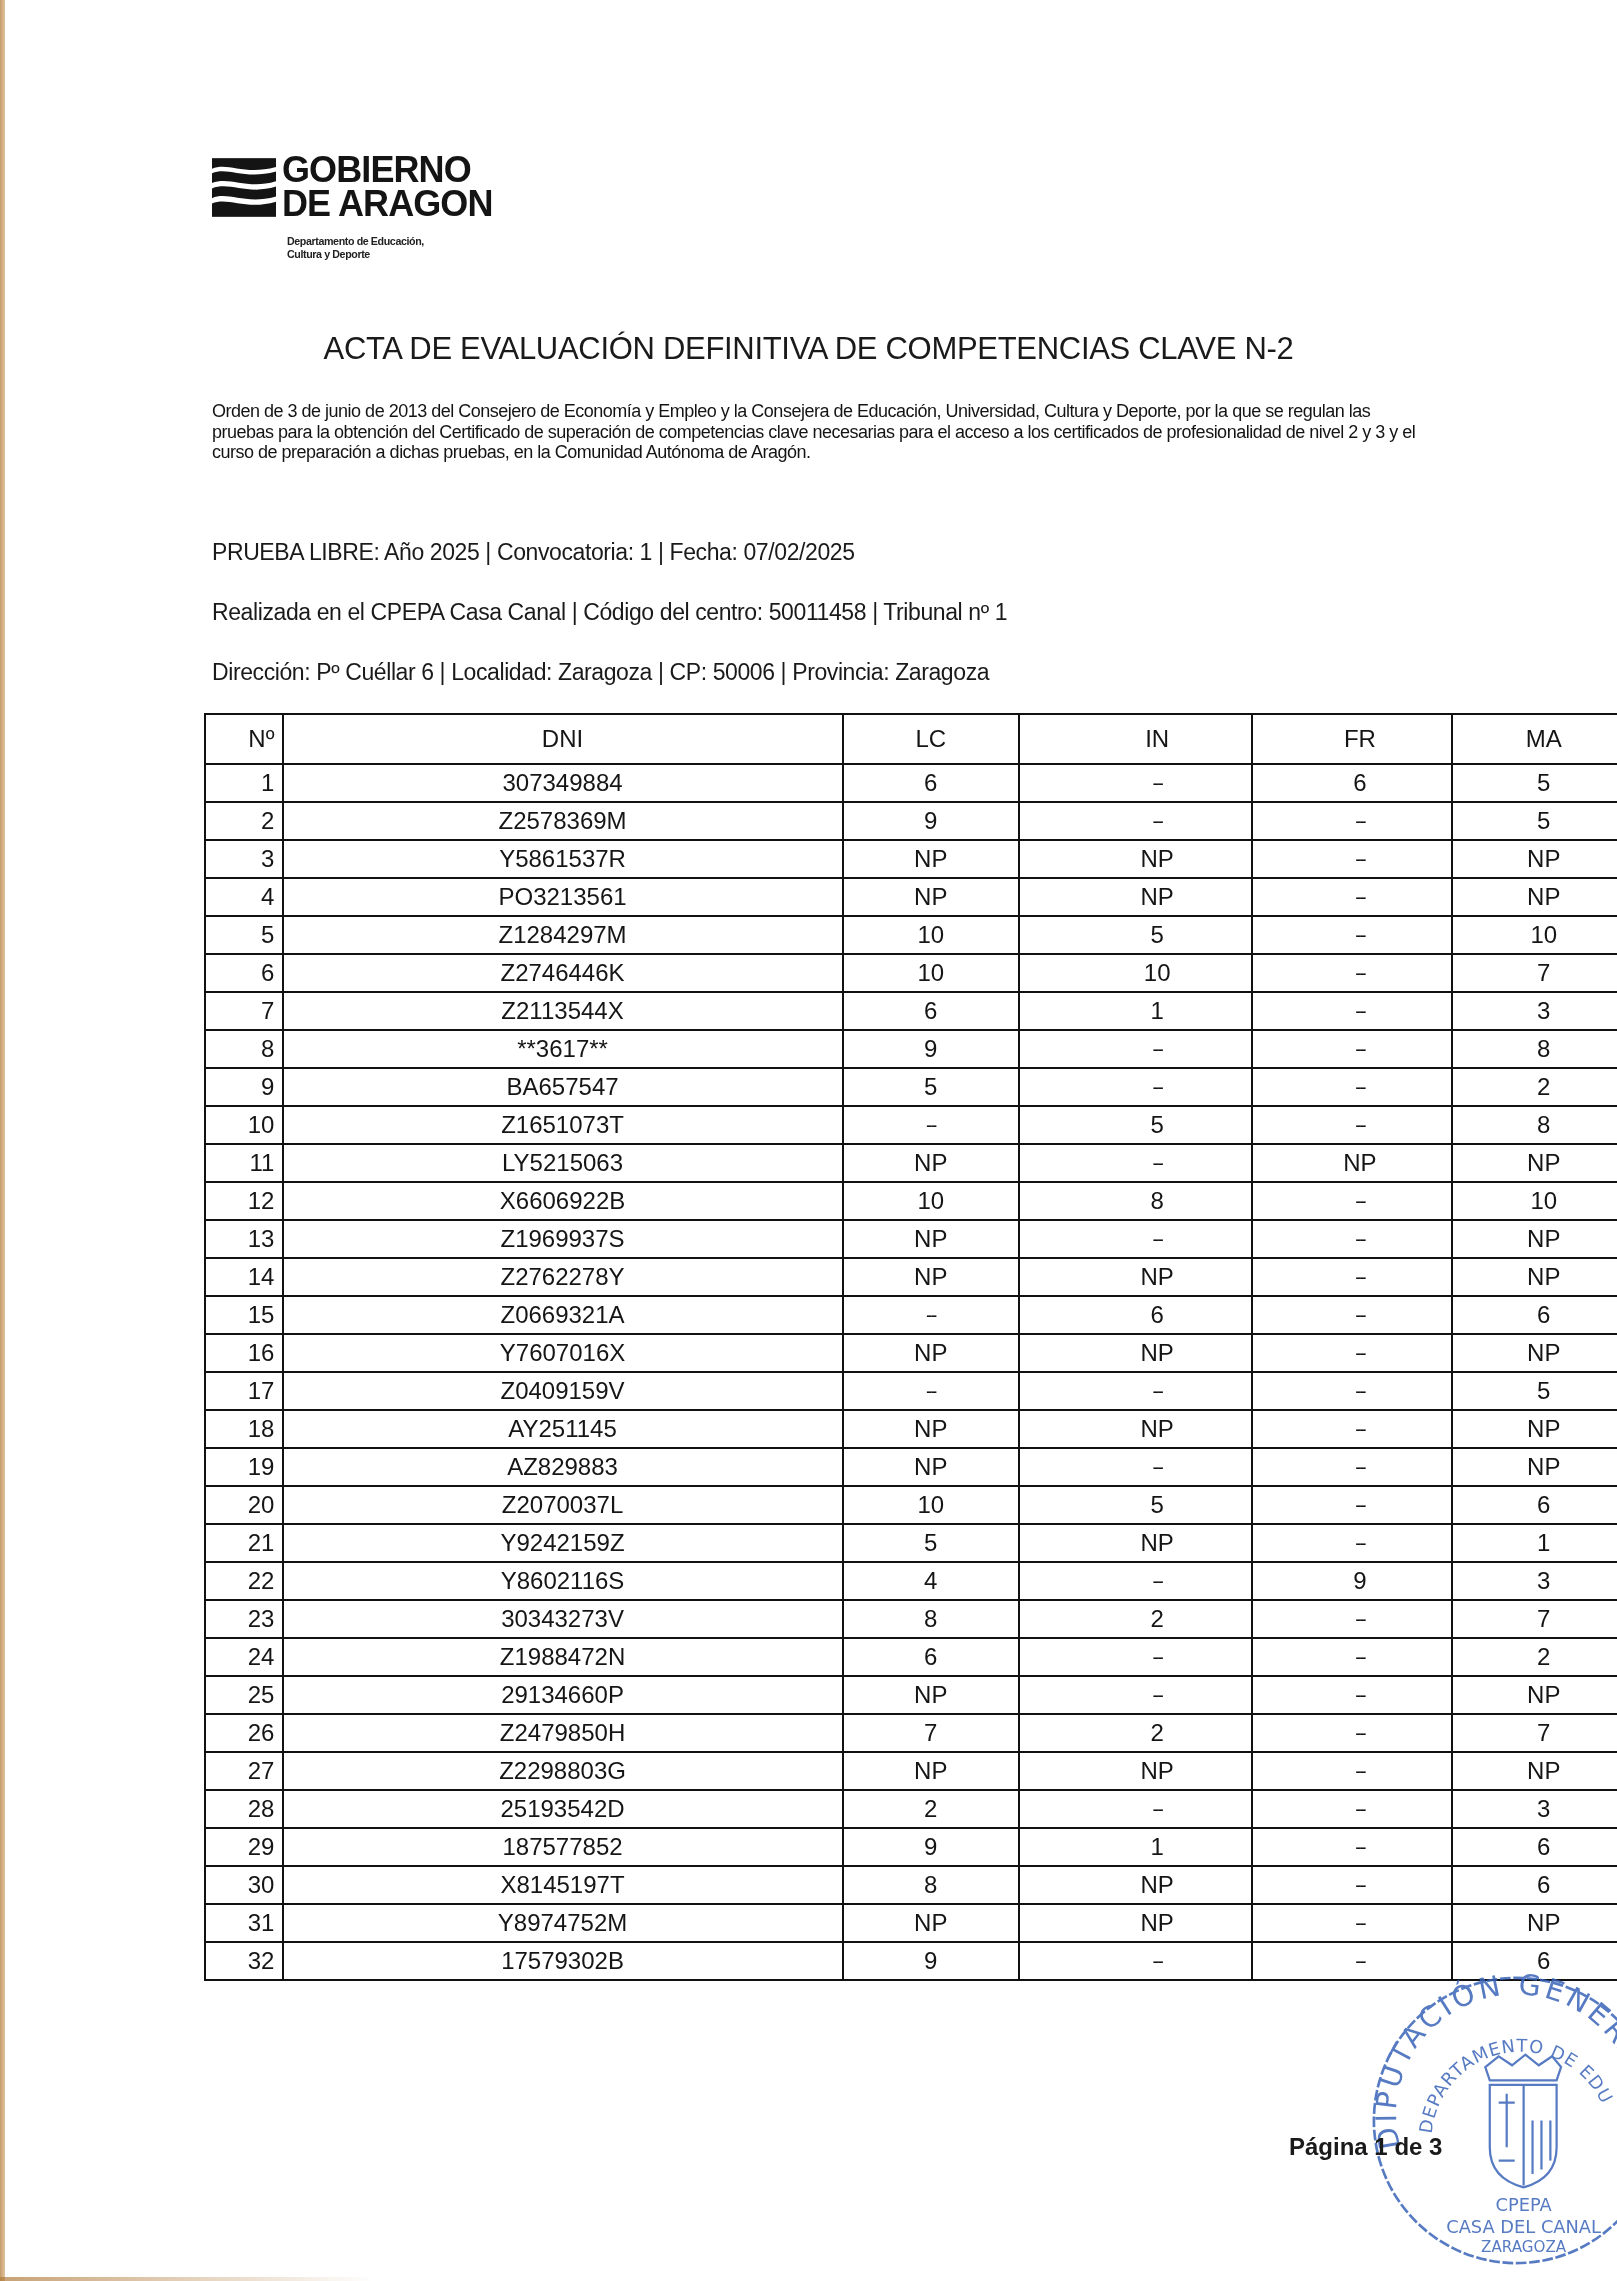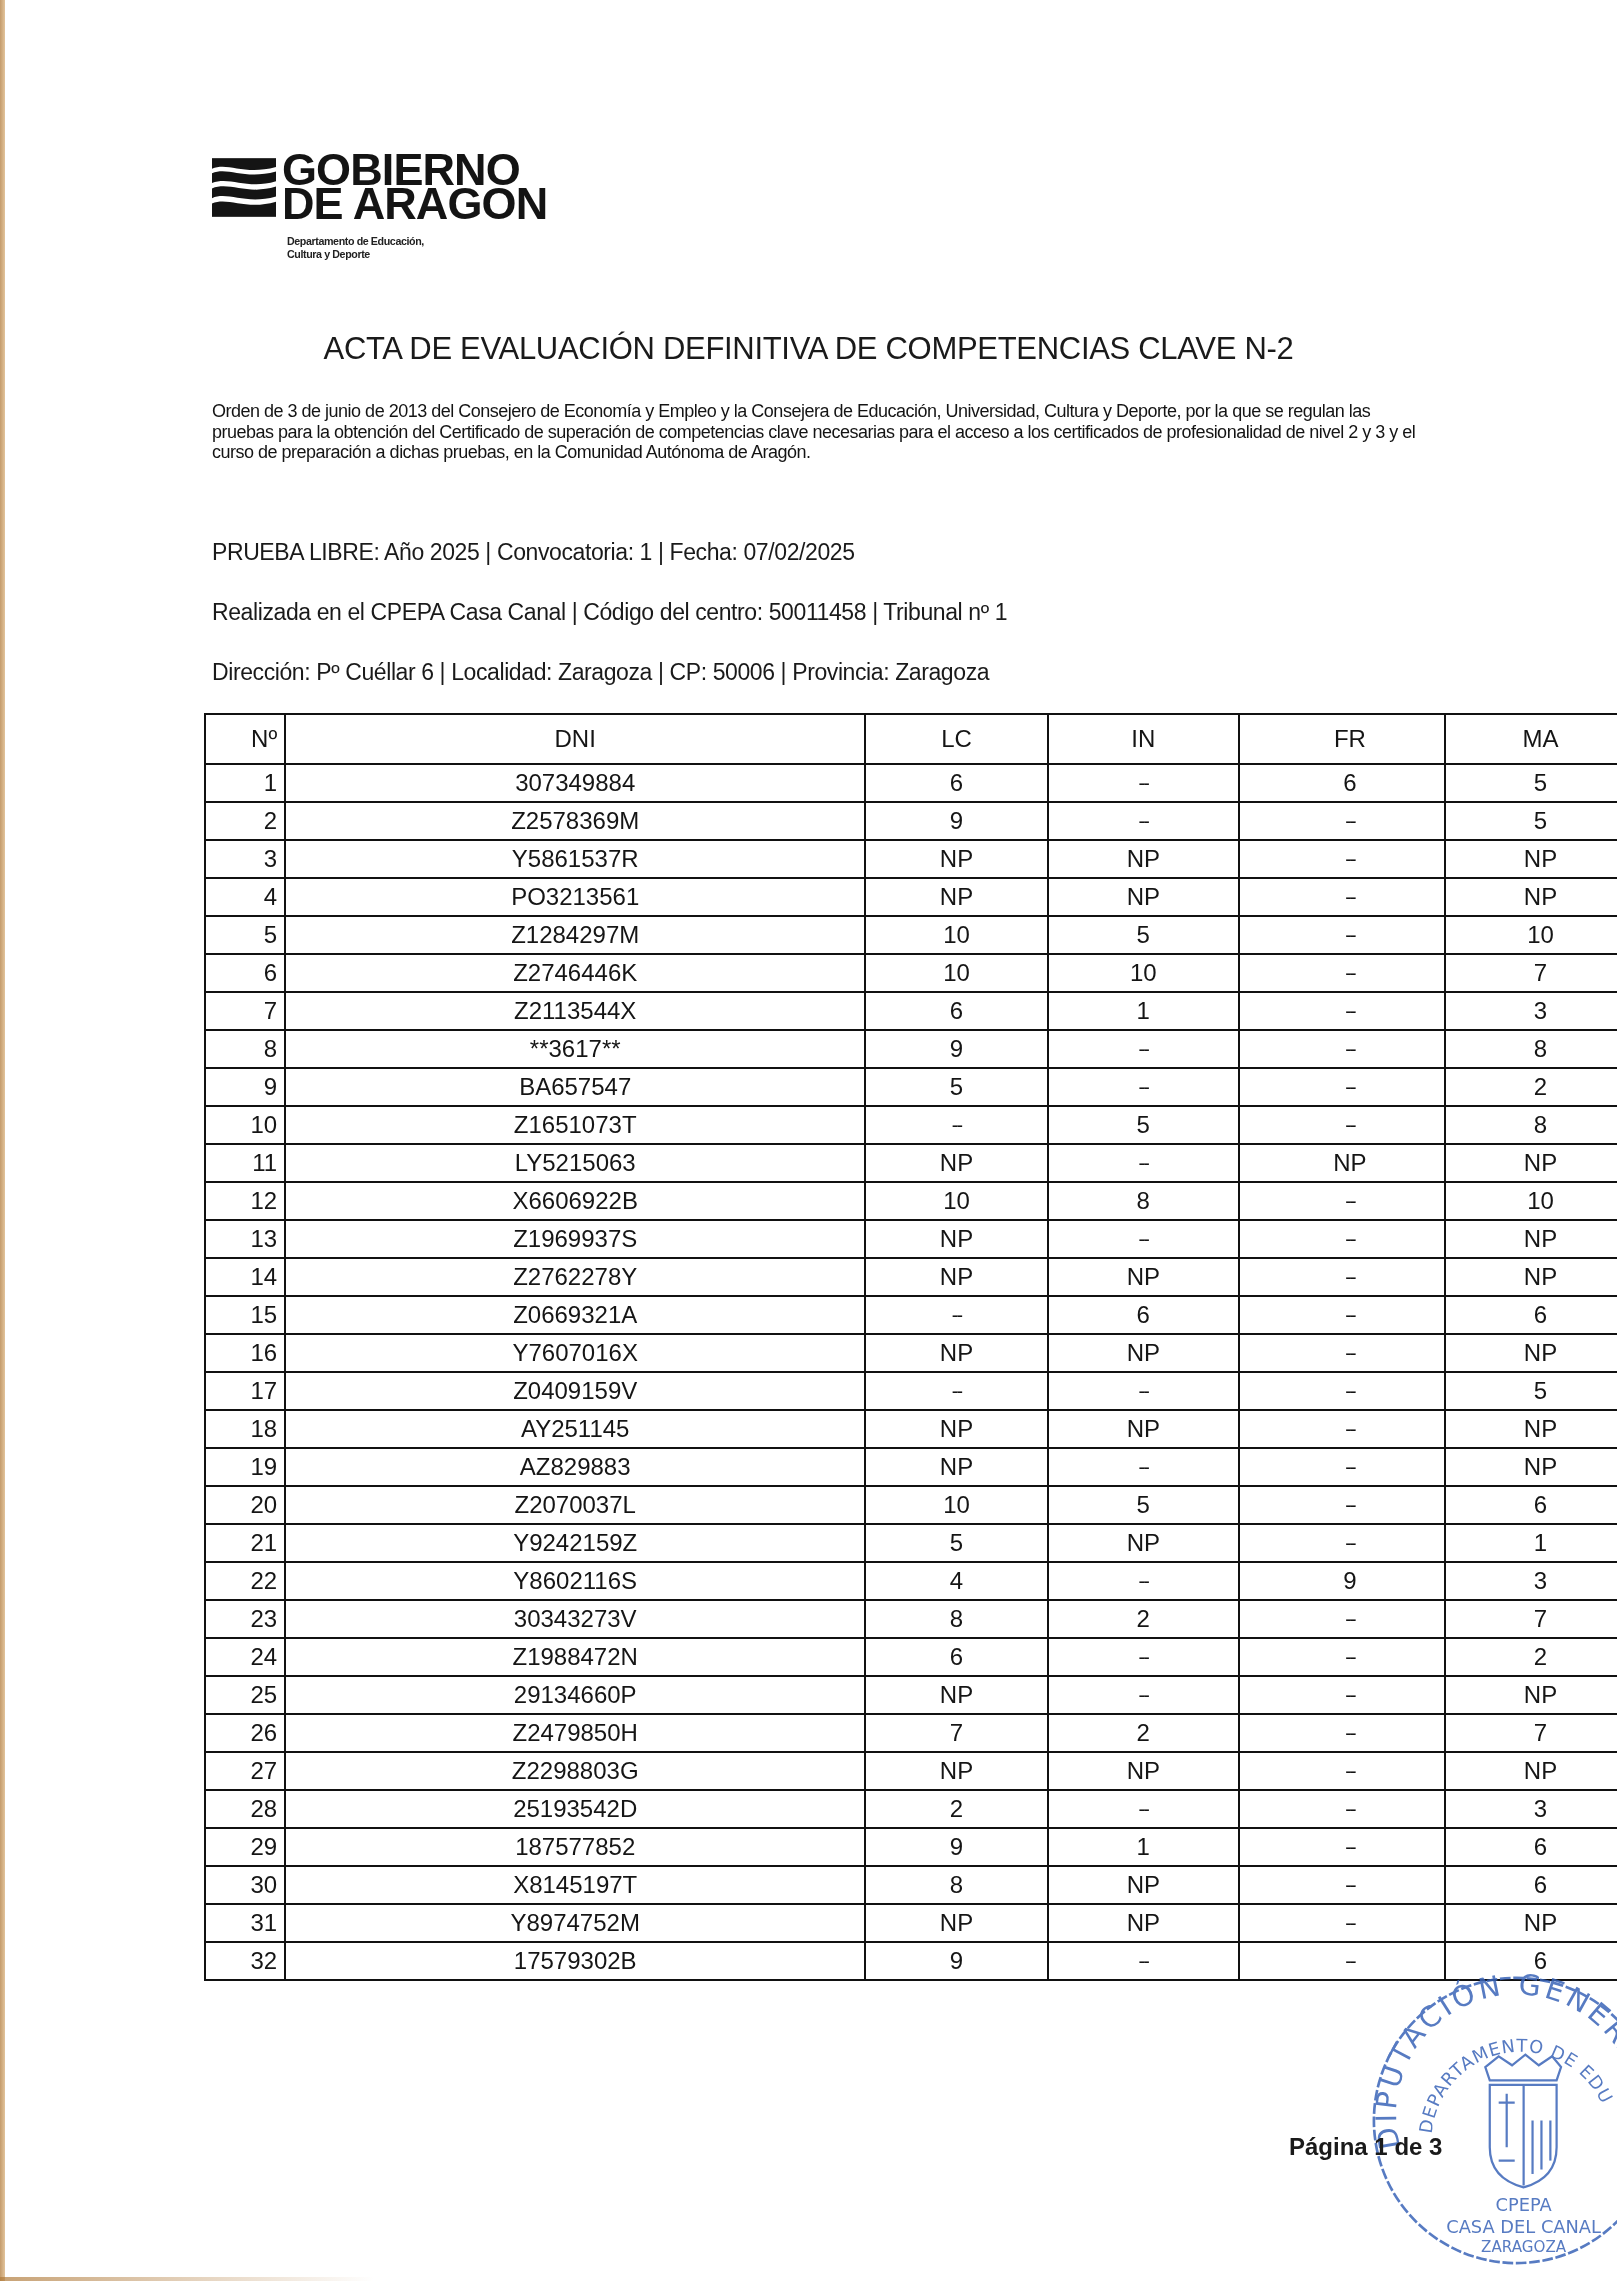--- a/index.html
+++ b/index.html
@@ -5,35 +5,35 @@
   html, body { margin:0; padding:0; }
   body {
     width:1617px; height:2281px; background:#ffffff; position:relative; overflow:hidden;
     font-family:"Liberation Sans", sans-serif; color:#1a1a1a;
   }
   .edge-left { position:absolute; left:0; top:0; width:5.3px; height:2281px; background:linear-gradient(to right,#b07a3a,#d9b07a); opacity:.75; }
   .edge-bottom { position:absolute; left:0; bottom:0; width:374px; height:4.5px; background:linear-gradient(to right,#b07a3a,rgba(217,176,122,0)); opacity:.7; }
 
   .logo { position:absolute; left:212px; top:153px; }
   .logo-mark { position:absolute; left:0; top:5.3px; width:64px; height:59px; }
-  .logo-title { position:absolute; left:70px; top:0; font-weight:bold; font-size:45px; line-height:34px; letter-spacing:-0.9px; color:#141414; white-space:nowrap; }
+  .logo-title { position:absolute; left:70px; top:0; font-weight:bold; font-size:36px; line-height:34px; letter-spacing:-0.9px; color:#141414; white-space:nowrap; }
   .logo-sub { position:absolute; left:75px; top:82px; font-size:10.7px; line-height:13.4px; font-weight:bold; letter-spacing:-0.4px; color:#222; white-space:nowrap; }
 
   .doc-title { position:absolute; left:0; width:100%; top:331px; text-align:center; font-size:31px; letter-spacing:-0.3px; color:#1a1a1a; }
   .intro { position:absolute; left:212px; top:401px; width:1212px; font-size:18px; line-height:20.5px; letter-spacing:-0.5px; color:#141414; }
   .meta-line { position:absolute; left:212px; font-size:23px; letter-spacing:-0.4px; color:#1a1a1a; white-space:nowrap; }
   .meta-1 { top:539px; } .meta-2 { top:599px; } .meta-3 { top:659px; }
 
   table.grades { position:absolute; left:204px; top:713px; width:1433px; border-collapse:collapse; font-size:24px; color:#151515; }
   table.grades th, table.grades td { border:2.7px solid #111; height:36px; padding:0; text-align:center; font-weight:normal; }
   table.grades th { height:48px; }
   table.grades .c-n { width:59px; text-align:right; padding-right:7.1px; }
   table.grades .c-dni { width:490px; }
   table.grades .c-lc { width:153px; }
-  table.grades .c-in { width:160px; }
+  table.grades .c-in { width:160px;padding-left:43px; }
   table.grades .c-fr { width:157px;padding-left:16px; }
   table.grades .c-ma { width:160px;margin-top:9px; }
   .dash { font-size:19.6px; letter-spacing:-1.8px; }
 
   .page-num { position:absolute; left:1289px; top:2133px; font-size:24px; font-weight:bold; color:#1a1a1a; z-index:2; white-space:nowrap; }
   .stamp { position:absolute; left:1365px; top:1969px; width:303px; height:303px; z-index:1; opacity:.85; }
 </style>
 </head>
 <body>
 

